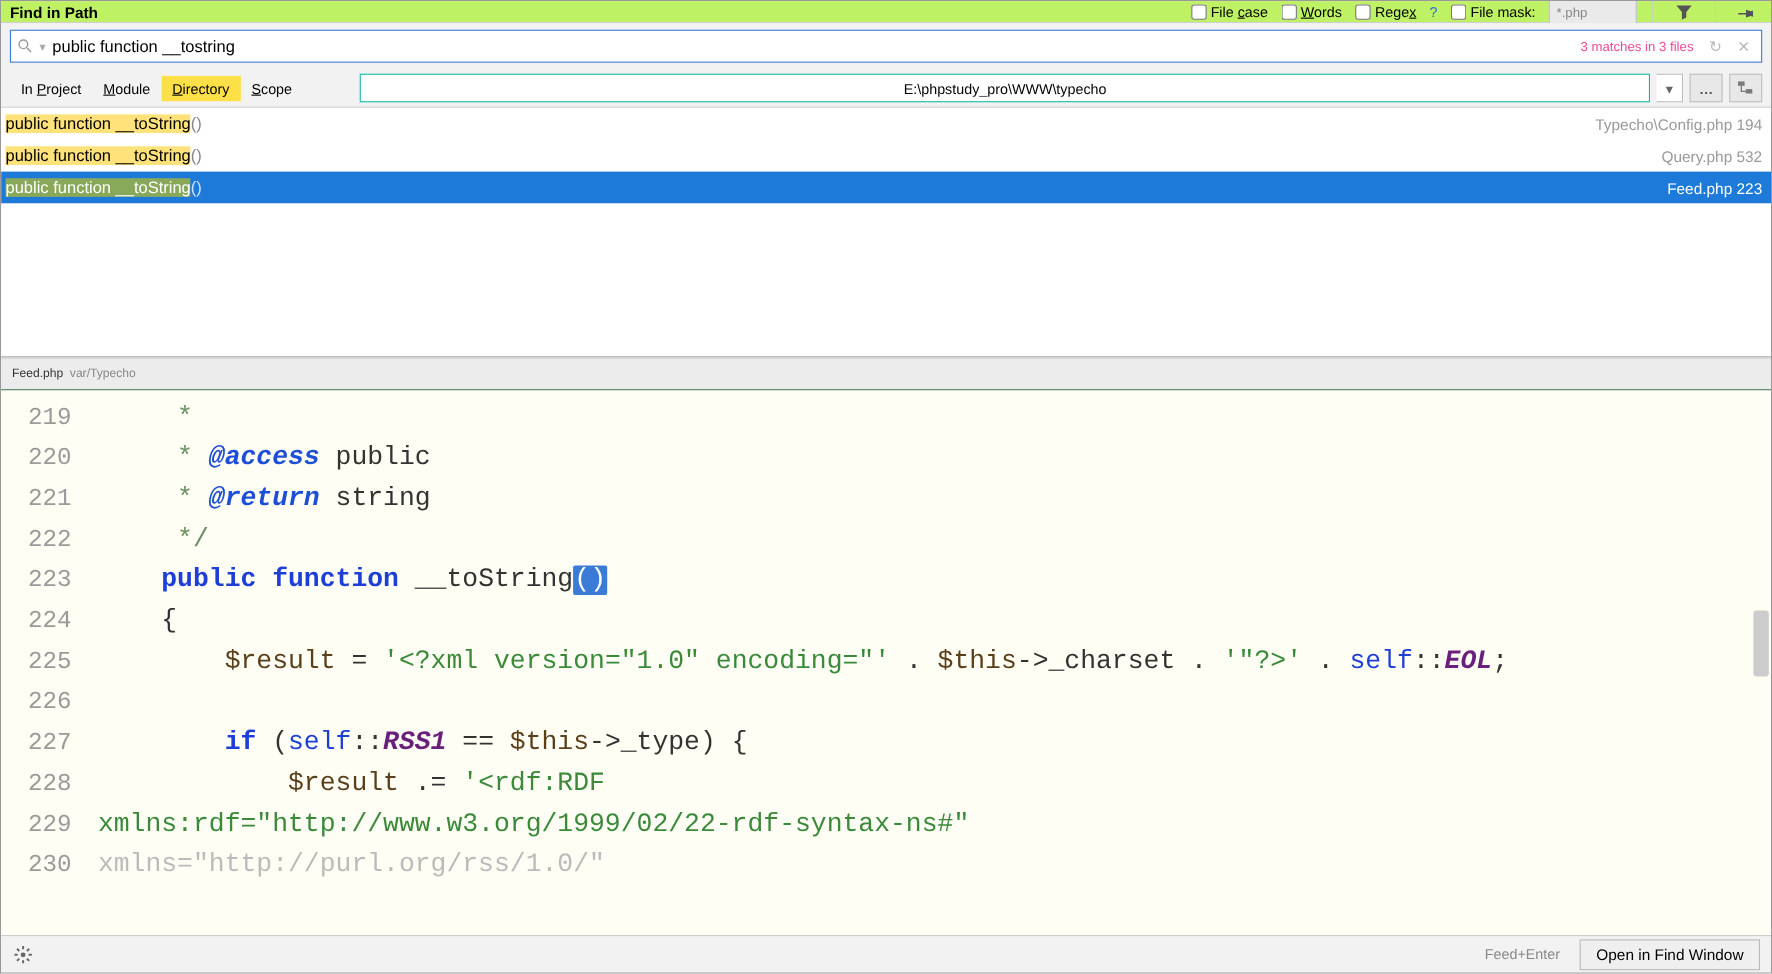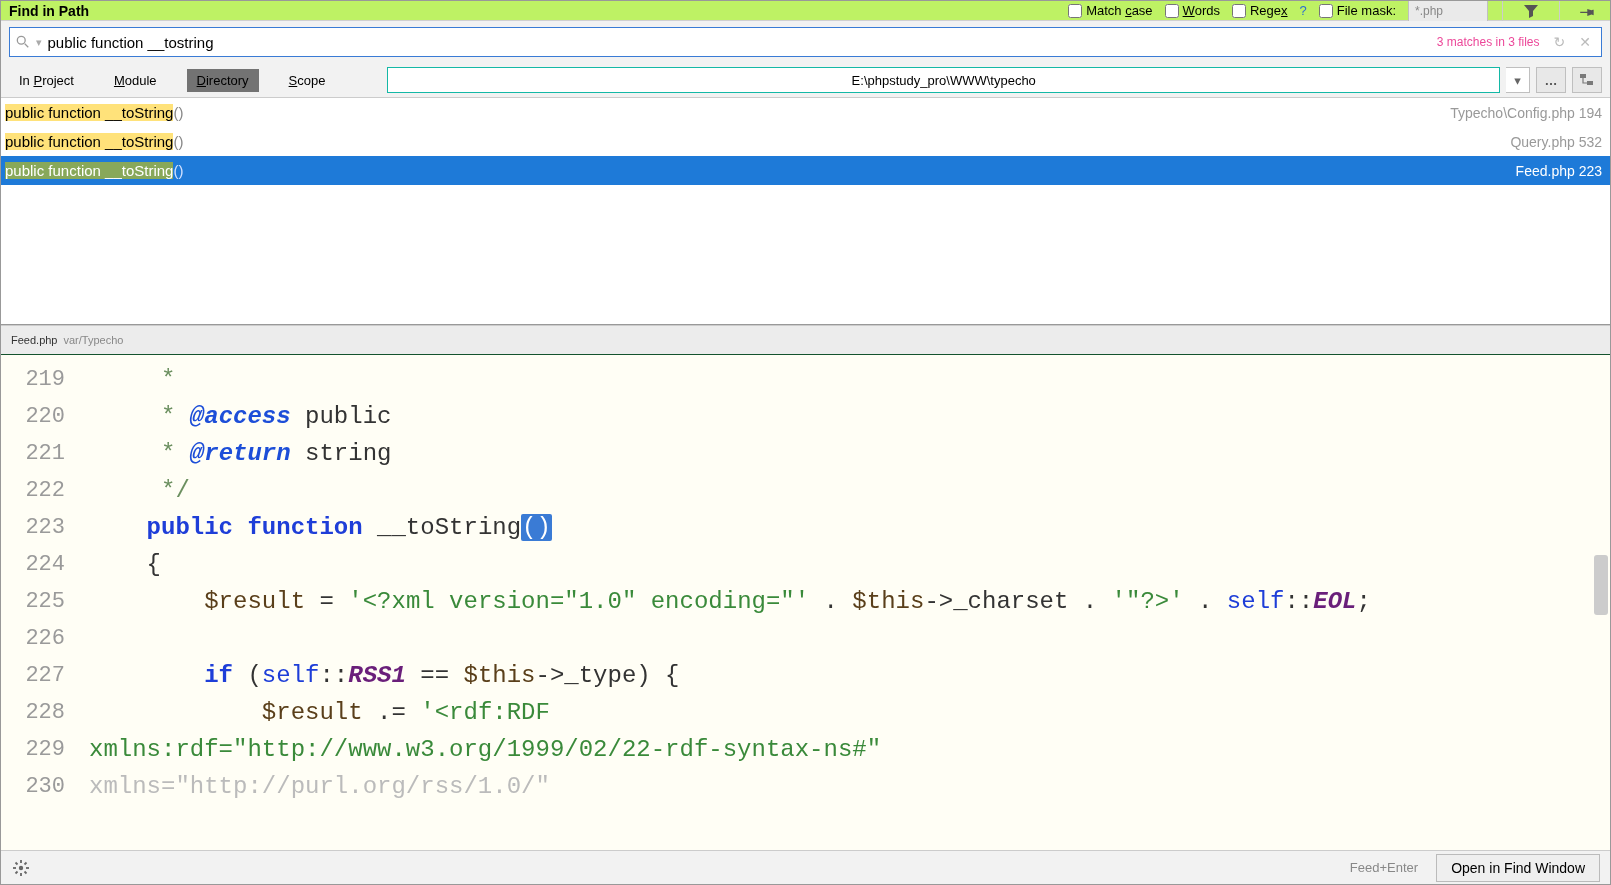--- a/index.html
+++ b/index.html
@@ -51,25 +51,25 @@
     flex:1; border:none; outline:none; font-size:15px; padding:0;
   }
   .search-icon { color:#888; font-size:14px; }
   .matches-info { color:#ec4899; font-size:12px; white-space:nowrap; padding-right:4px;}
   .status-icon { color:#bbb; font-size:14px; cursor:pointer; padding:0 4px;}
 
   .scope-row {
     display:flex; align-items:center; padding: 4px 8px; gap:6px;
     background:#f2f2f2; border-bottom:1px solid #ccc;
   }
-  .scope-tabs { display:flex; gap:20px; }
+  .scope-tabs { display:flex; gap:0; }
   .scope-tab {
     padding: 4px 10px; cursor:pointer; font-size:13px;
   }
-  .scope-tab.active { background:#737373; }
+  .scope-tab.active { background:#fde047; }
   .path-input {
     flex:1; height:26px; border:1px solid #14b8a6; background:#fff;
     padding:12px 8px; font-size:13px;text-align:center;
   }
   .path-dd { width:24px; height:26px; border:1px solid #bfbfbf; border-left:none; background:#fff;
     display:flex; align-items:center; justify-content:center; cursor:pointer; color:#666;}
   .sq-btn {
     width:30px; height:26px; border:1px solid #bfbfbf; background:#e8e8e8;
     display:flex; align-items:center; justify-content:center; cursor:pointer;
     font-weight:bold; color:#555;
@@ -141,21 +141,21 @@
   svg { display:block; }
 </style>
 </head>
 <body>
 
 <div class="header">
   <div class="title">Find in Path</div>
   <div class="header-right">
     <label class="chk">
       <input type="checkbox" style="">
-      <span><span>Match </span><span class="underline">c</span><span>ase</span></span>
+      <span><span>File </span><span class="underline">c</span><span>ase</span></span>
     </label>
     <label class="chk">
       <input type="checkbox" style="">
       <span><span class="underline">W</span><span>ords</span></span>
     </label>
     <label class="chk">
       <input type="checkbox" style="">
       <span><span>Rege</span><span class="underline">x</span></span>
     </label>
     <span class="help">?</span>

